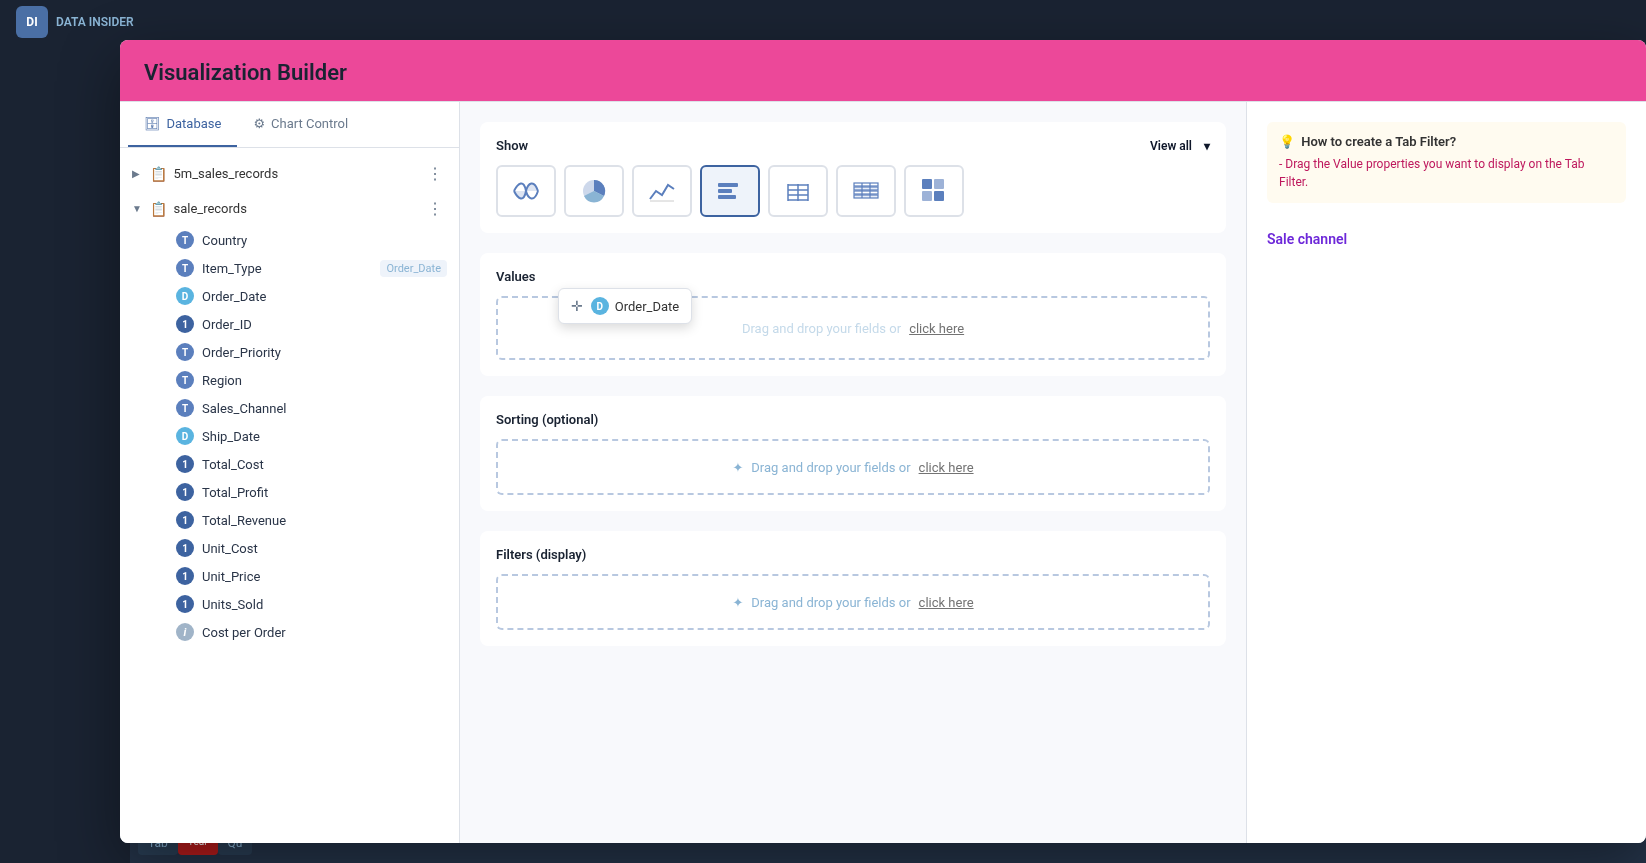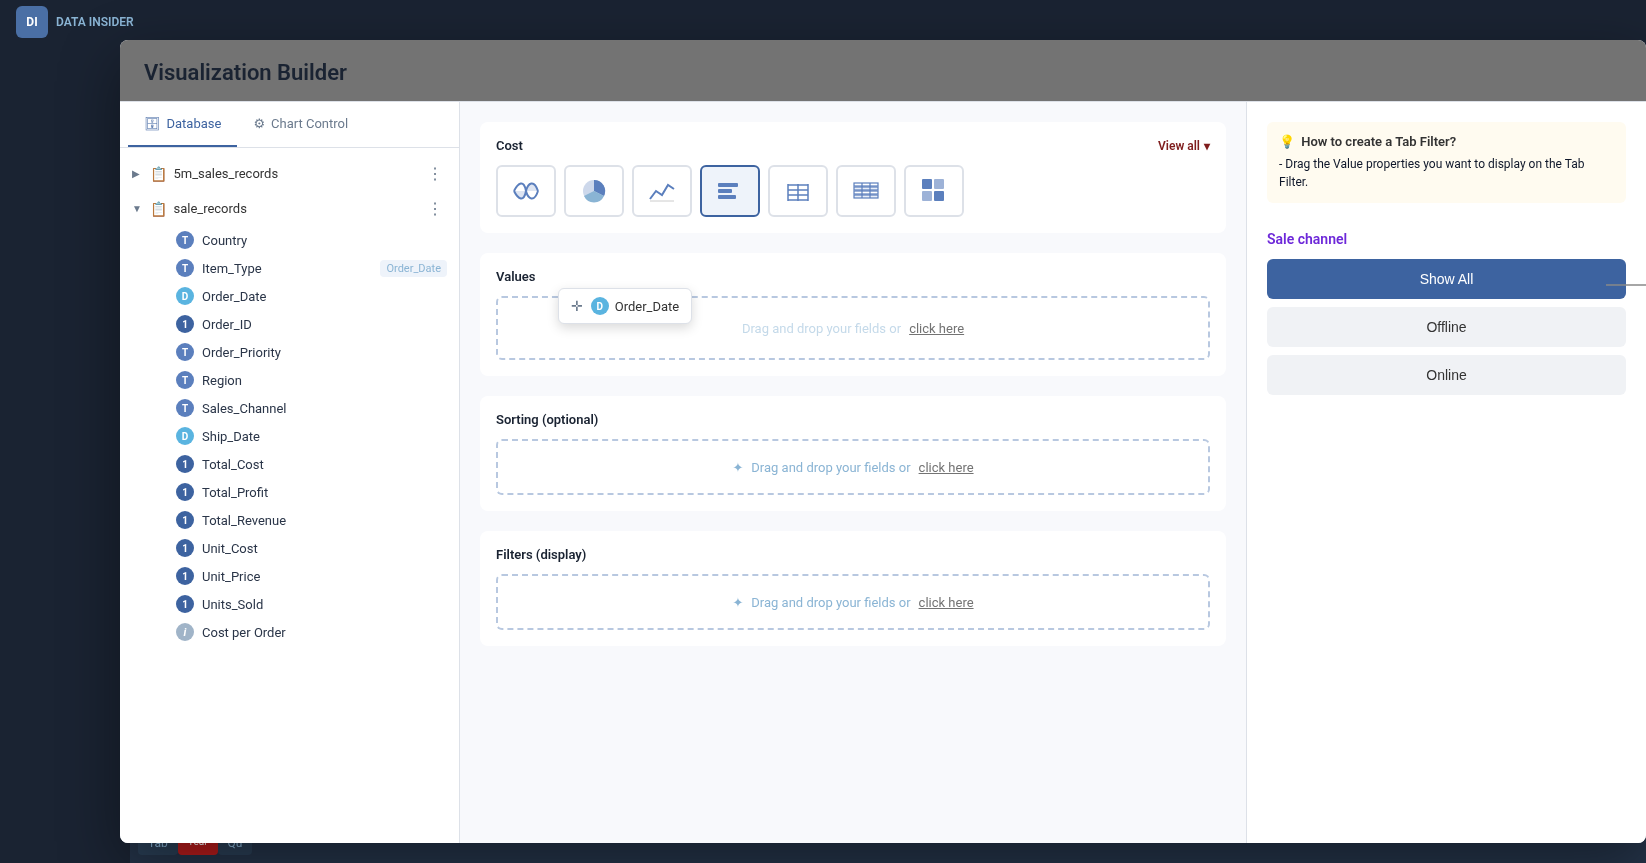--- a/index.html
+++ b/index.html
@@ -84,21 +84,21 @@
       background: #f0f2f5;
       border-radius: 8px;
       display: flex;
       flex-direction: column;
       box-shadow: 0 20px 60px rgba(0,0,0,0.4);
       overflow: hidden;
     }
 
     .modal-header {
       padding: 20px 24px 16px;
-      background: #737373;
+      background: #ec4899;
       border-bottom: 1px solid #dde1e8;
     }
 
     .modal-title {
       font-size: 22px;
       font-weight: 600;
       color: #1a2332;
     }
 
     .modal-body {
@@ -276,25 +276,25 @@
       font-weight: 600;
       color: #1a2332;
       margin-bottom: 12px;
       display: flex;
       align-items: center;
       justify-content: space-between;
     }
 
     .view-all-btn {
       font-size: 12px;
-      color: #7f1d1d;
+      color: #0f172a;
       cursor: pointer;
       display: flex;
       align-items: center;
-      gap: 4px;
+      gap: 12px;
     }
 
     .chart-types {
       display: flex;
       gap: 8px;
       align-items: center;
     }
 
     .chart-type-btn {
       width: 60px;
@@ -415,21 +415,21 @@
       font-weight: 600;
       color: #333;
       margin-bottom: 6px;
       display: flex;
       align-items: center;
       gap: 6px;
     }
 
     .hint-text {
       font-size: 12px;
-      color: #0f172a;
+      color: #be185d;
       line-height: 1.5;
     }
 
     .sale-channel-section {
       margin-top: 8px;
     }
 
     .sale-channel-title {
       font-size: 14px;
       font-weight: 600;
@@ -622,21 +622,21 @@
           </div>
 
         </div>
       </div>
     </div>
 
     <div class="middle-panel">
 
       <div class="type-section">
         <div class="section-label">
-          <span>Cost</span>
+          <span>Show</span>
           <span class="view-all-btn">
             <span>View all</span>
             <span>▾</span>
           </span>
         </div>
         <div class="chart-types">
 
           <div class="chart-type-btn">
             <svg width="28" height="28" viewBox="0 0 28 28" fill="none">
               <path d="M2 14 C6 6, 12 2, 14 14 C16 22, 22 26, 26 14" stroke="#5b7fbd" stroke-width="2" fill="none"></path>
@@ -749,37 +749,18 @@
         <div class="hint-title">
           <span>💡</span>
           <span>How to create a Tab Filter?</span>
         </div>
         <div class="hint-text">- Drag the Value properties you want to display on the Tab Filter.</div>
       </div>
 
       <div class="sale-channel-section" style="position:relative;">
         <div class="sale-channel-title">Sale channel</div>
 
-        <div style="position:relative;">
-          <button class="channel-btn primary">Show All</button>
-
-          
-          <svg style="position:absolute; right:-60px; top:16px; width:80px; height:20px; overflow:visible;">
-            <line x1="0" y1="10" x2="70" y2="10" stroke="#888" stroke-width="1.5"></line>
-            <polygon points="65,6 75,10 65,14" fill="#888"></polygon>
-          </svg>
-
-          
-          
-
-          <button class="channel-btn secondary">Offline</button>
-
-          
-          
-
-          <button class="channel-btn secondary">Online</button>
-        </div>
 
       </div>
     </div>
 
   </div>
 </div>
 
 </body></html>

